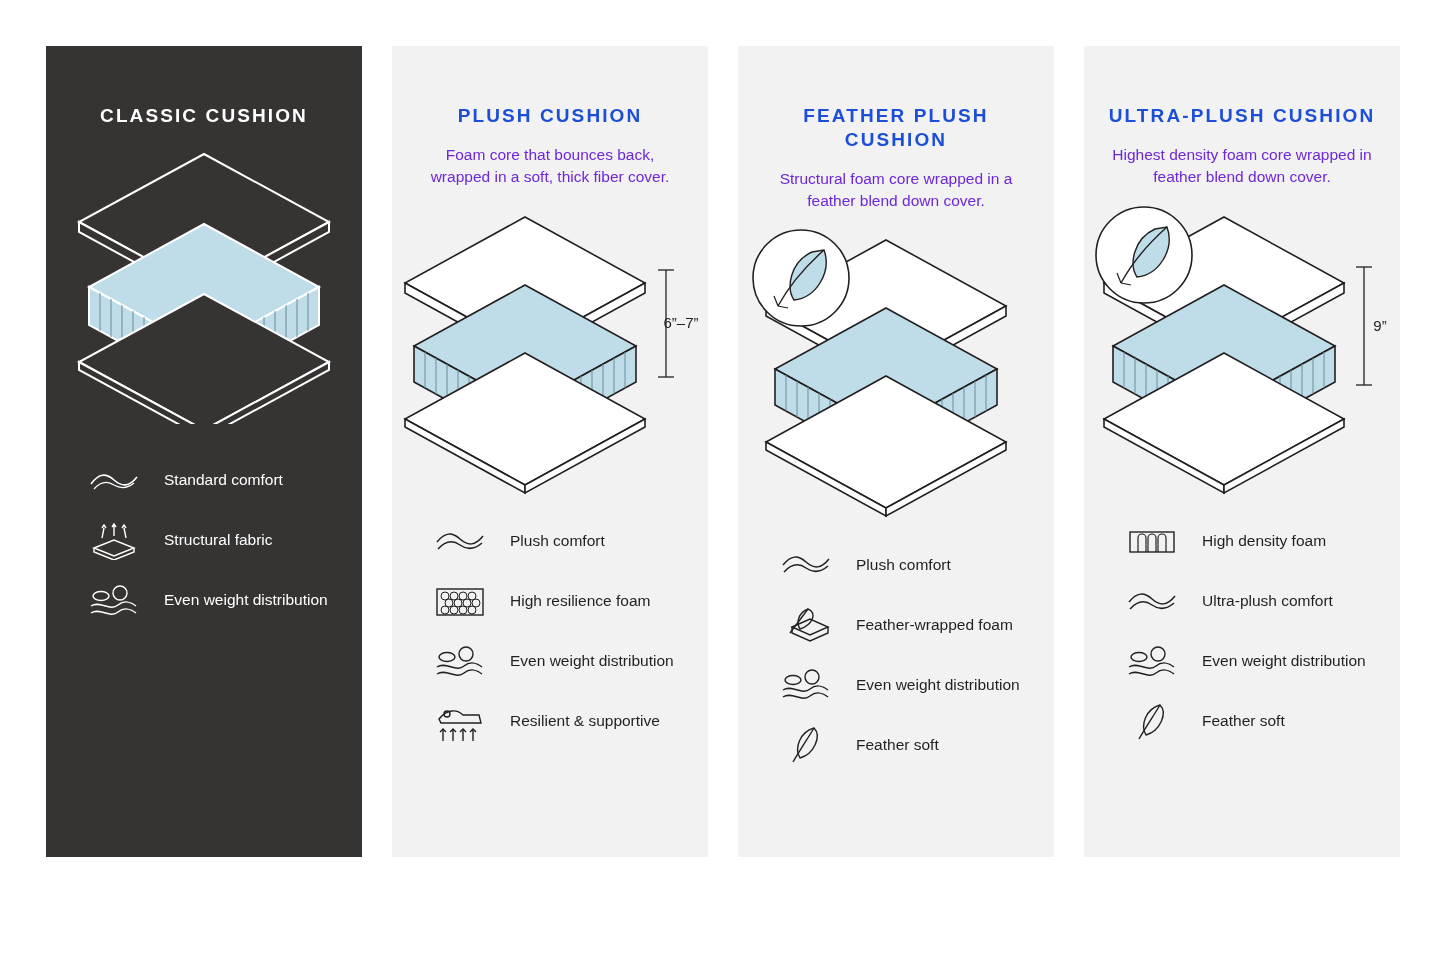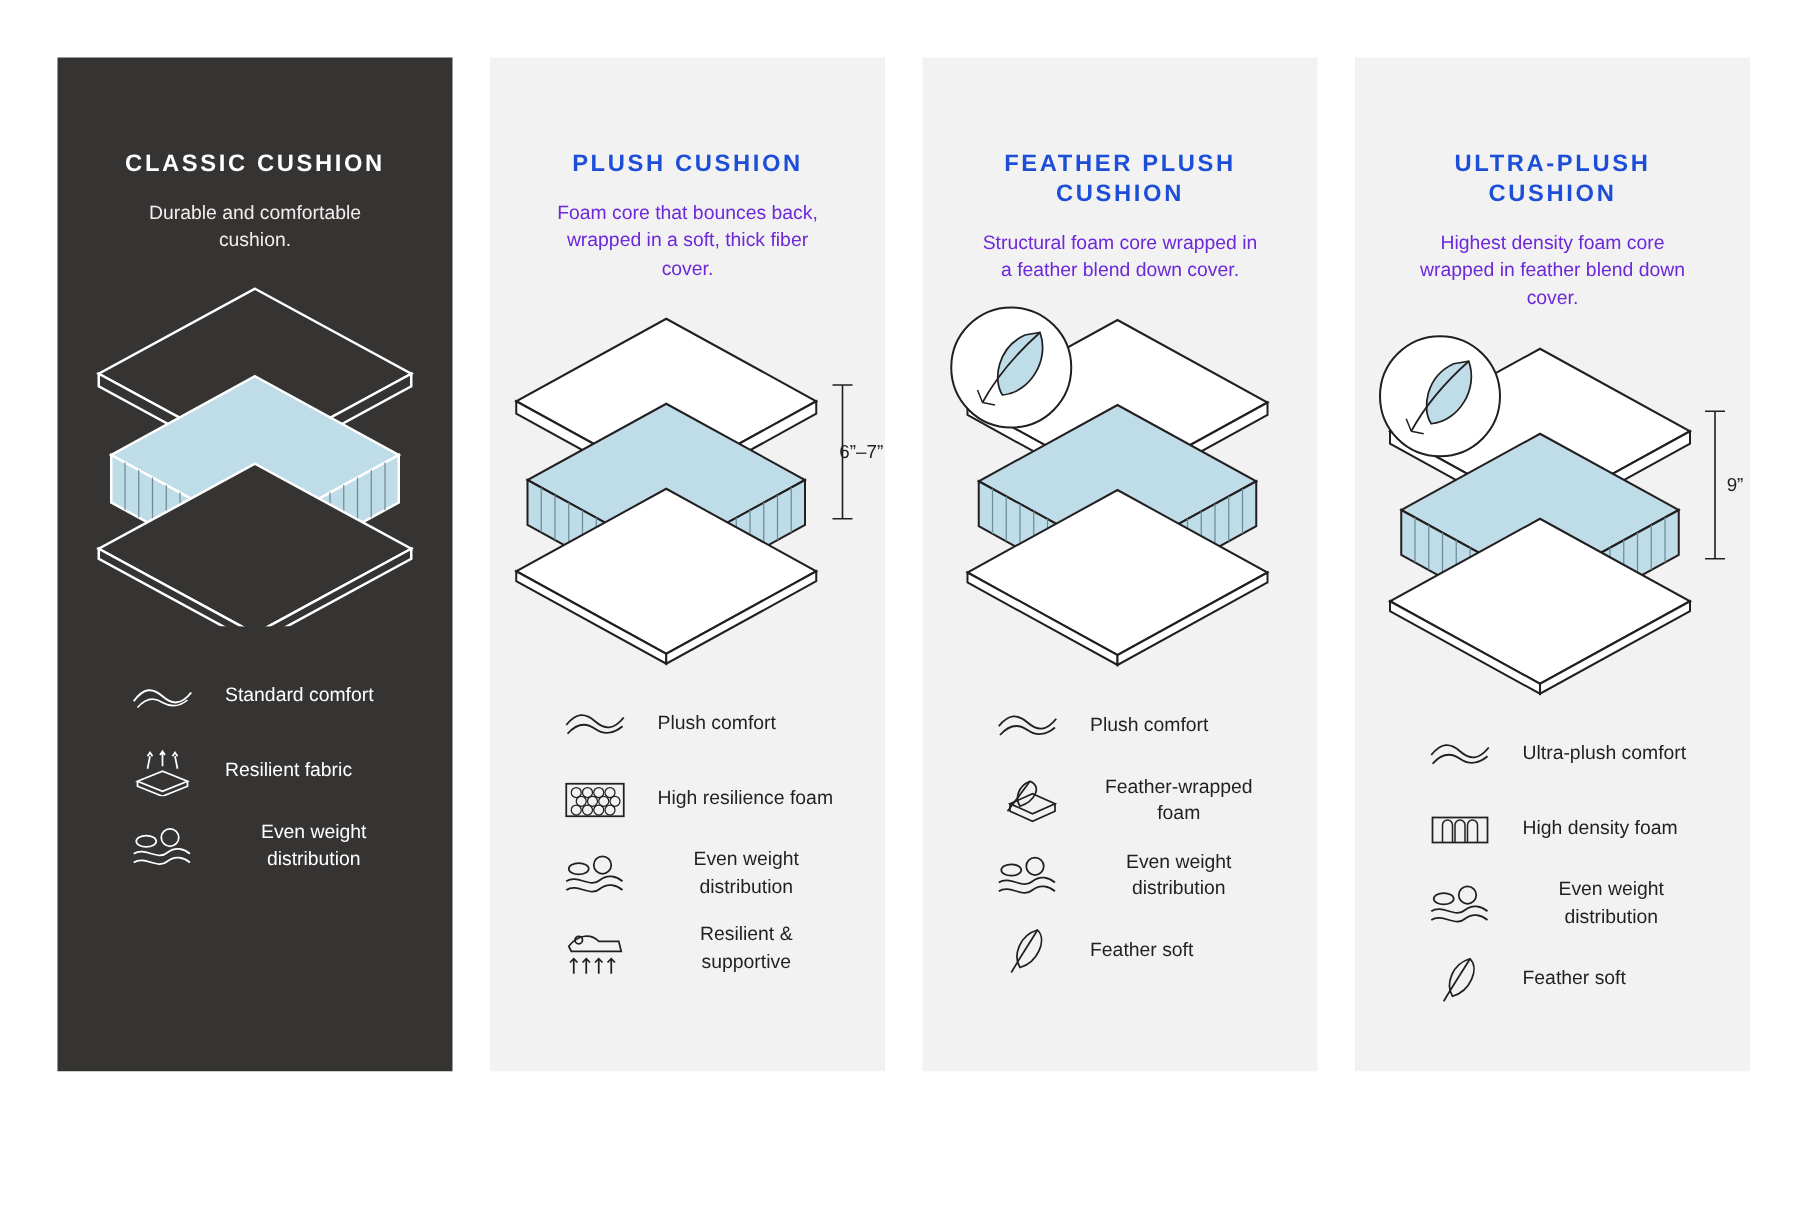--- a/index.html
+++ b/index.html
@@ -25,21 +25,21 @@
     gap: 30px;
     padding: 46px 44px 0 46px;
     box-sizing: border-box;
   }
   .card {
     width: 316px;
     height: 811px;
     box-sizing: border-box;
     background: #f2f2f2;
     position: relative;
-    padding: 16px;
+    padding: 0;
     flex: 0 0 316px;
   }
   .card.dark {
     background: #363433;
     color: #ffffff;
   }
   .card-title {
     text-align: center;
     font-size: 19px;
     font-weight: bold;
@@ -106,21 +106,20 @@
   }
 </style>
 </head>
 <body>
 
 <div class="board">
   <div class="cards">
 
     <div class="card dark">
       <div class="card-title">CLASSIC CUSHION</div>
-      <div class="card-desc">Durable and comfortable cushion.</div>
 
       <div class="art">
         <svg width="280" height="280" viewBox="0 0 280 280">
 
           <g>
             <polygon points="140,10 265,78 140,146 15,78" fill="#363433" stroke="#ffffff" stroke-width="2"></polygon>
             <polygon points="15,78 140,146 140,156 15,88" fill="#363433" stroke="#ffffff" stroke-width="2"></polygon>
             <polygon points="265,78 140,146 140,156 265,88" fill="#363433" stroke="#ffffff" stroke-width="2"></polygon>
           </g>
 
@@ -173,21 +172,21 @@
             <svg width="52" height="40" viewBox="0 0 52 40">
               <g stroke="#ffffff" stroke-width="1.4" fill="none">
                 <path d="M6 28 L26 20 L46 28 L26 36 Z"></path>
                 <path d="M6 28 L6 32 L26 40 L46 32 L46 28"></path>
                 <path d="M14 18 L16 8 M14 8 l2 -3 l2 3"></path>
                 <path d="M26 16 L26 5 M24 7 l2 -3 l2 3"></path>
                 <path d="M38 18 L36 8 M34 8 l2 -3 l2 3"></path>
               </g>
             </svg>
           </span>
-          <span class="flabel">Resilient fabric</span>
+          <span class="flabel">Structural fabric</span>
         </div>
         <div class="feature">
           <span class="ficon">
             <svg width="52" height="40" viewBox="0 0 52 40">
               <g stroke="#ffffff" stroke-width="1.4" fill="none">
                 <circle cx="32" cy="13" r="7"></circle>
                 <ellipse cx="13" cy="16" rx="8" ry="4.5"></ellipse>
                 <path d="M3 26 C12 20, 22 32, 30 25 C36 20, 43 22, 48 26"></path>
                 <path d="M3 33 C12 27, 22 39, 30 32 C36 27, 43 29, 48 33"></path>
               </g>
@@ -467,42 +466,42 @@
             <line x1="264" y1="62" x2="280" y2="62" stroke="#231f20" stroke-width="1.3"></line>
             <line x1="264" y1="180" x2="280" y2="180" stroke="#231f20" stroke-width="1.3"></line>
           </g>
           <text class="dim-label" x="288" y="126" text-anchor="middle" font-family="Liberation Sans, sans-serif" font-size="15" fill="#231f20">9”</text>
         </svg>
       </div>
 
       <div class="features">
         <div class="feature">
           <span class="ficon">
-            <svg width="52" height="26" viewBox="0 0 52 26">
-                <path d="M3 14 C11 4, 18 4, 26 11 C34 18, 41 18, 49 8" fill="none" stroke="#231f20" stroke-width="1.5"></path>
-                <path d="M4 21 C12 12, 19 12, 26 17 C33 22, 41 21, 48 15" fill="none" stroke="#231f20" stroke-width="1.5"></path>
-              </svg>
-          </span>
-          <span class="flabel">Ultra-plush comfort</span>
-        </div>
-        <div class="feature">
-          <span class="ficon">
             <svg width="54" height="34" viewBox="0 0 54 34">
               <rect x="5" y="8" width="44" height="20" fill="none" stroke="#231f20" stroke-width="1.4"></rect>
               <g fill="none" stroke="#231f20" stroke-width="1.2">
                 <path d="M13 28 L13 14 a4 4 0 0 1 8 0 L21 28"></path>
                 <path d="M23 28 L23 14 a4 4 0 0 1 8 0 L31 28"></path>
                 <path d="M33 28 L33 14 a4 4 0 0 1 8 0 L41 28"></path>
               </g>
             </svg>
           </span>
           <span class="flabel">High density foam</span>
         </div>
         <div class="feature">
           <span class="ficon">
+            <svg width="52" height="26" viewBox="0 0 52 26">
+                <path d="M3 14 C11 4, 18 4, 26 11 C34 18, 41 18, 49 8" fill="none" stroke="#231f20" stroke-width="1.5"></path>
+                <path d="M4 21 C12 12, 19 12, 26 17 C33 22, 41 21, 48 15" fill="none" stroke="#231f20" stroke-width="1.5"></path>
+              </svg>
+          </span>
+          <span class="flabel">Ultra-plush comfort</span>
+        </div>
+        <div class="feature">
+          <span class="ficon">
             <svg width="52" height="40" viewBox="0 0 52 40">
               <g stroke="#231f20" stroke-width="1.4" fill="none">
                 <circle cx="32" cy="13" r="7"></circle>
                 <ellipse cx="13" cy="16" rx="8" ry="4.5"></ellipse>
                 <path d="M3 26 C12 20, 22 32, 30 25 C36 20, 43 22, 48 26"></path>
                 <path d="M3 33 C12 27, 22 39, 30 32 C36 27, 43 29, 48 33"></path>
               </g>
             </svg>
           </span>
           <span class="flabel">Even weight distribution</span>

